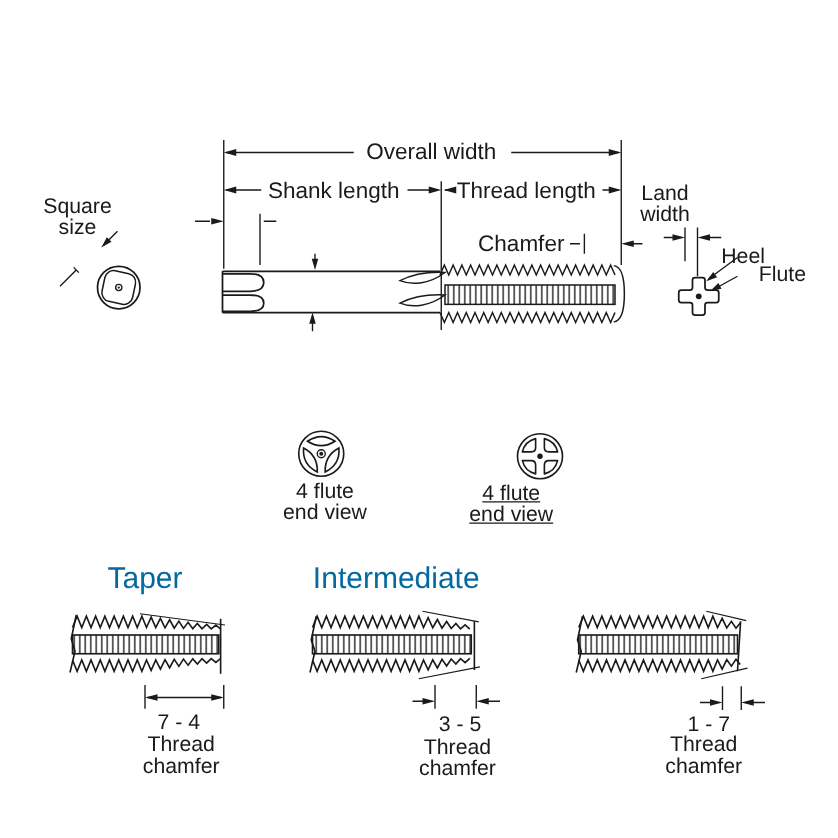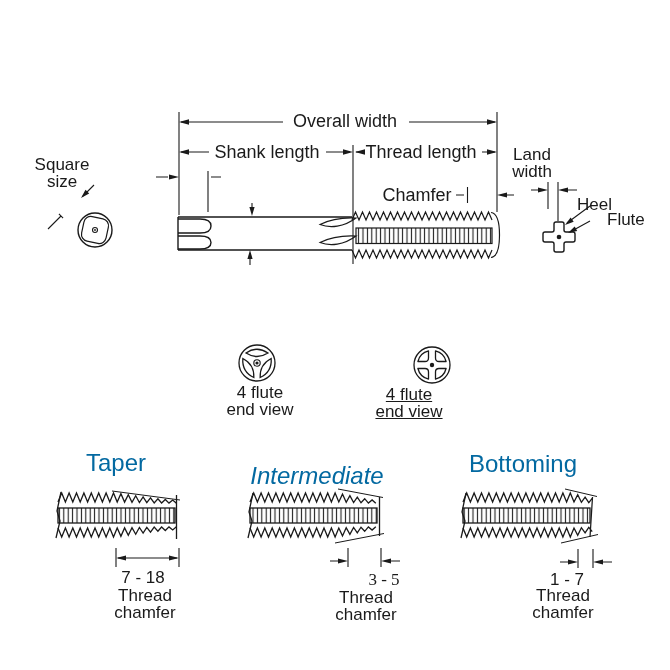--- a/index.html
+++ b/index.html
@@ -174,26 +174,25 @@
 width</div>
 <div class="lbl s17 la" style="left:577px;top:196px;">Heel</div>
 <div class="lbl s17 la" style="left:591px;top:211px;margin-left:16px;">Flute</div>
 
 <div class="lbl s17" style="left:260px;top:384px;">4 flute
 end view</div>
 <div class="lbl s17" style="left:409px;top:386px;text-decoration:underline;">4 flute
 end view</div>
 
 <div class="lbl blue" style="left:116px;top:451px;">Taper</div>
-<div class="lbl blue" style="left:317px;top:464px;font-style:italic;">Intermediate</div>
-<div class="lbl blue" style="left:523px;top:452px;">Bottoming</div>
+<div class="lbl blue" style="left:317px;top:451px;">Intermediate</div>
 
-<div class="lbl s17" style="left:143px;top:569px;">7 - 18</div>
+<div class="lbl s17" style="left:143px;top:569px;">7 - 4</div>
 <div class="lbl s17" style="left:145px;top:587px;">Thread
 chamfer</div>
-<div class="lbl s17" style="left:384px;top:571px;font-family:Liberation Serif, serif;">3 - 5</div>
+<div class="lbl s17" style="left:368px;top:571px;">3 - 5</div>
 <div class="lbl s17" style="left:366px;top:589px;">Thread
 chamfer</div>
 <div class="lbl s17" style="left:567px;top:571px;">1 - 7</div>
 <div class="lbl s17" style="left:563px;top:587px;">Thread
 chamfer</div>
 
 </div>
 
 </body></html>

